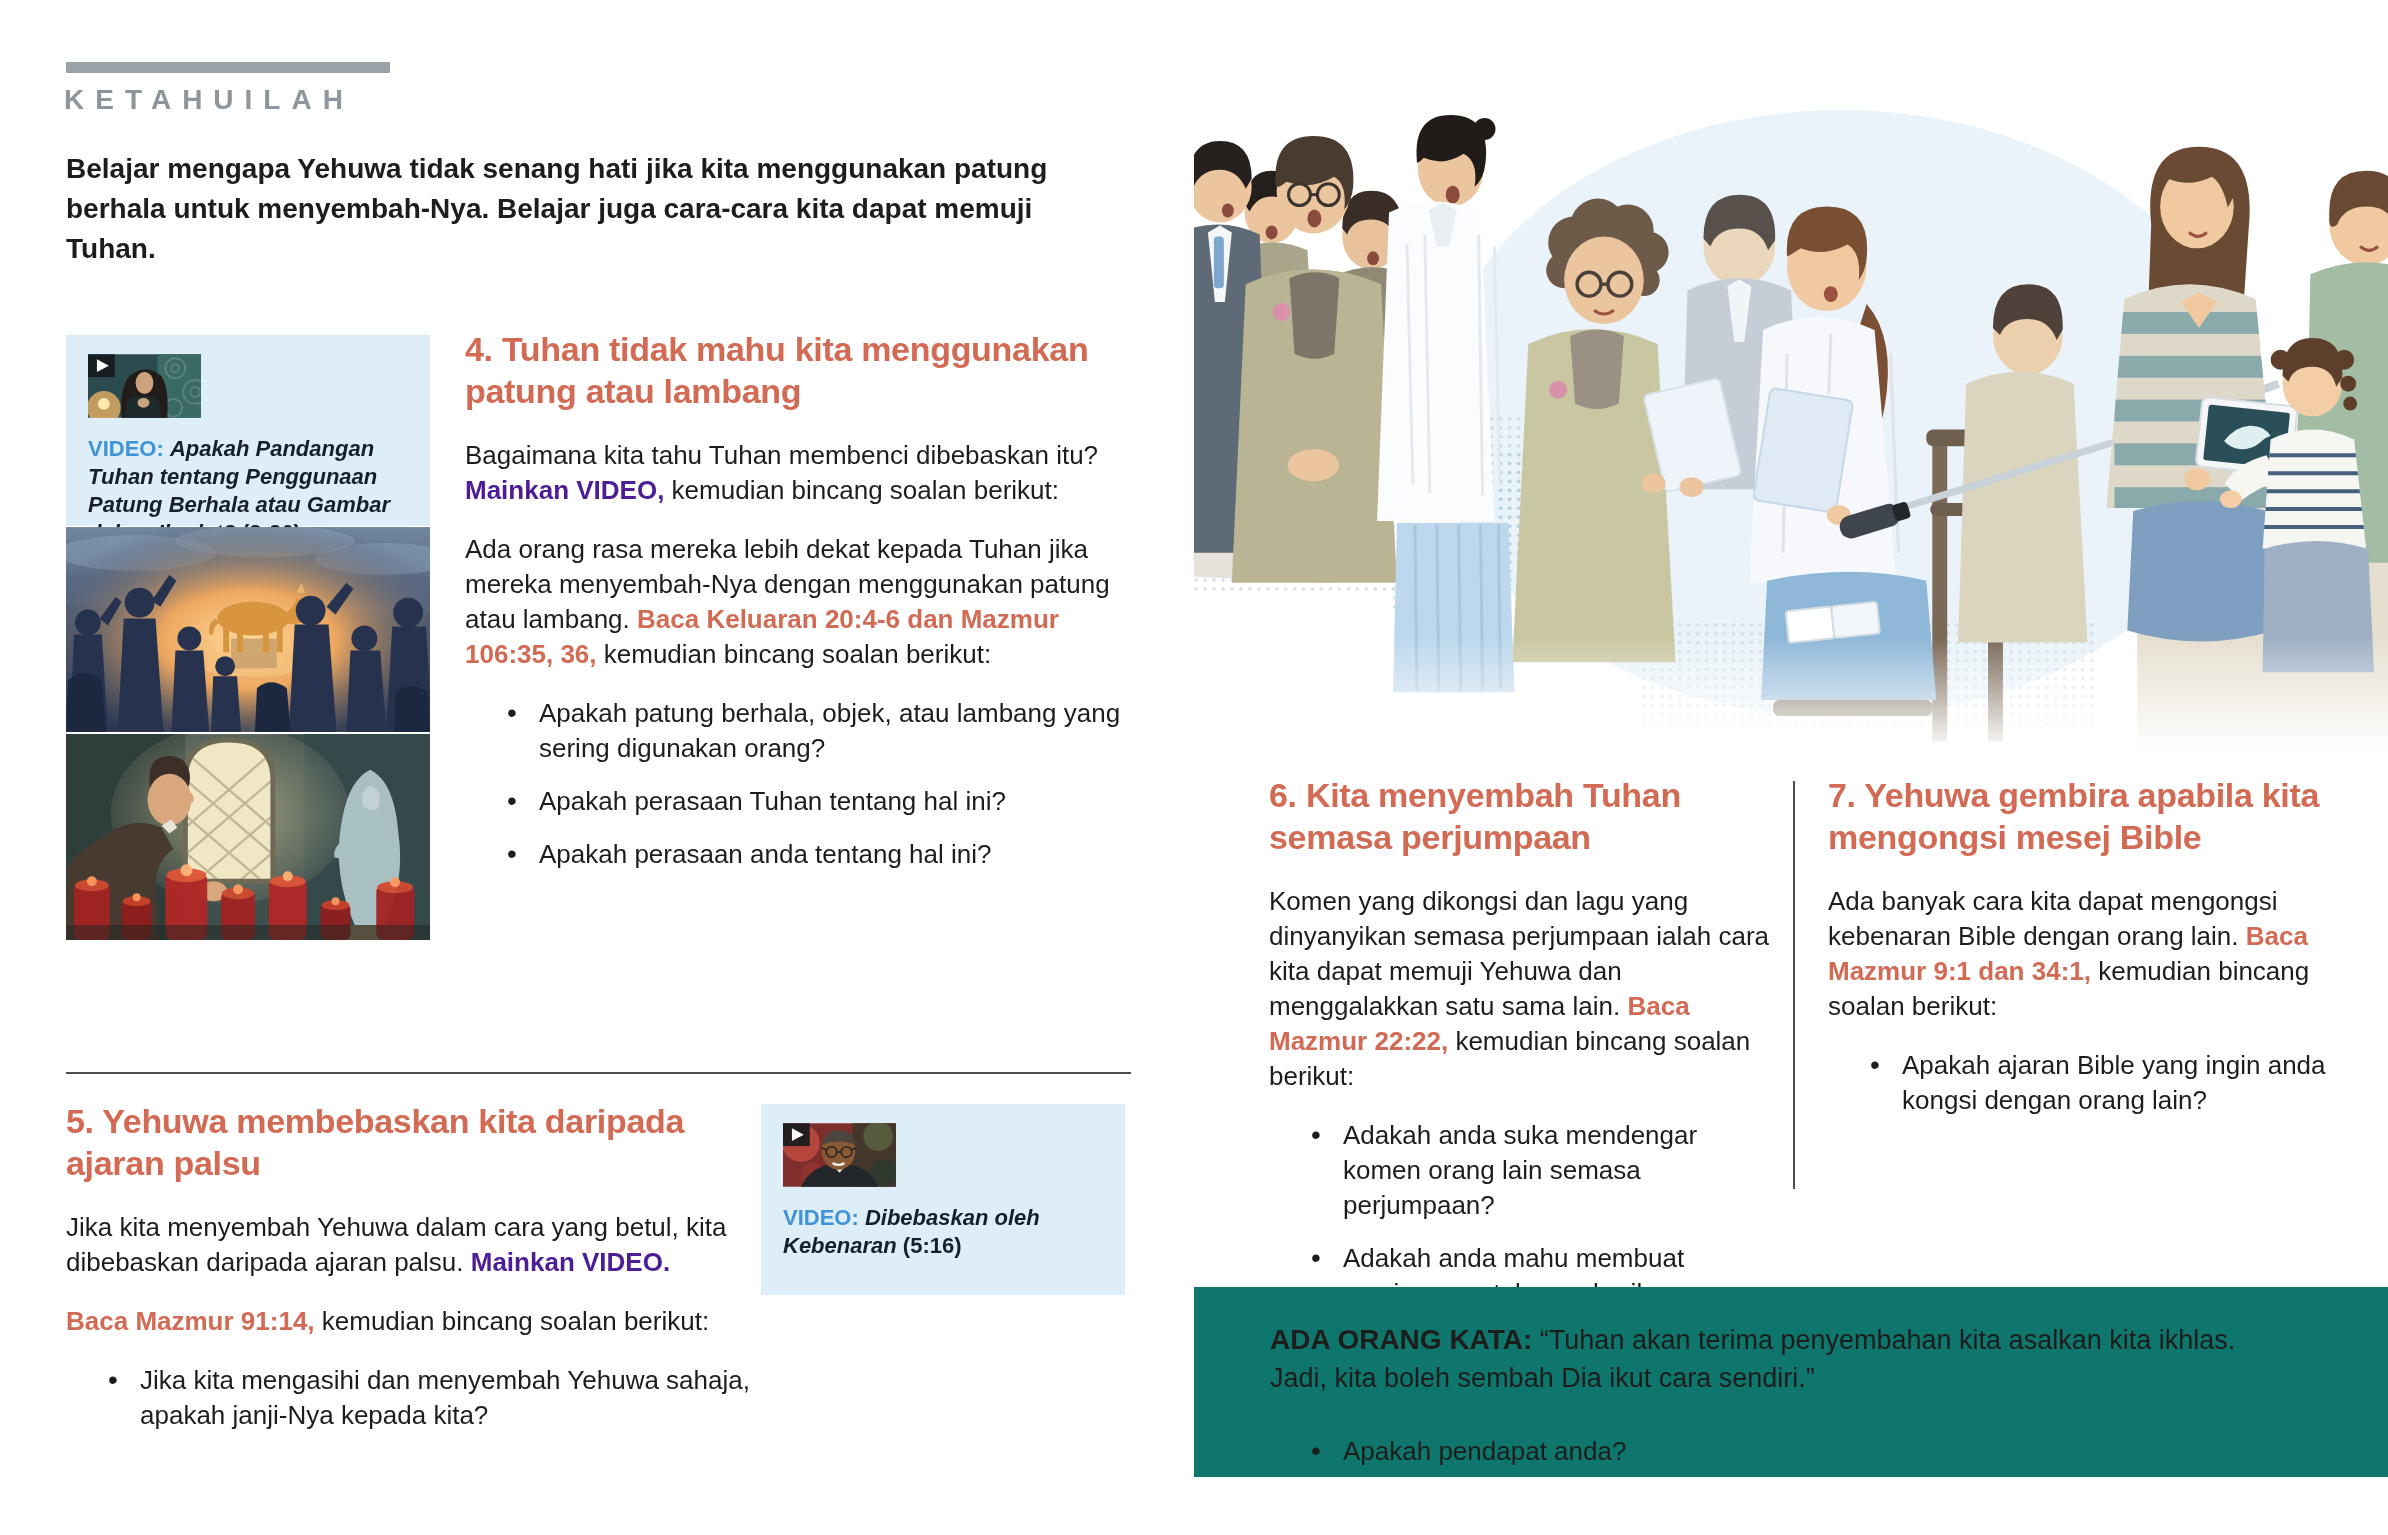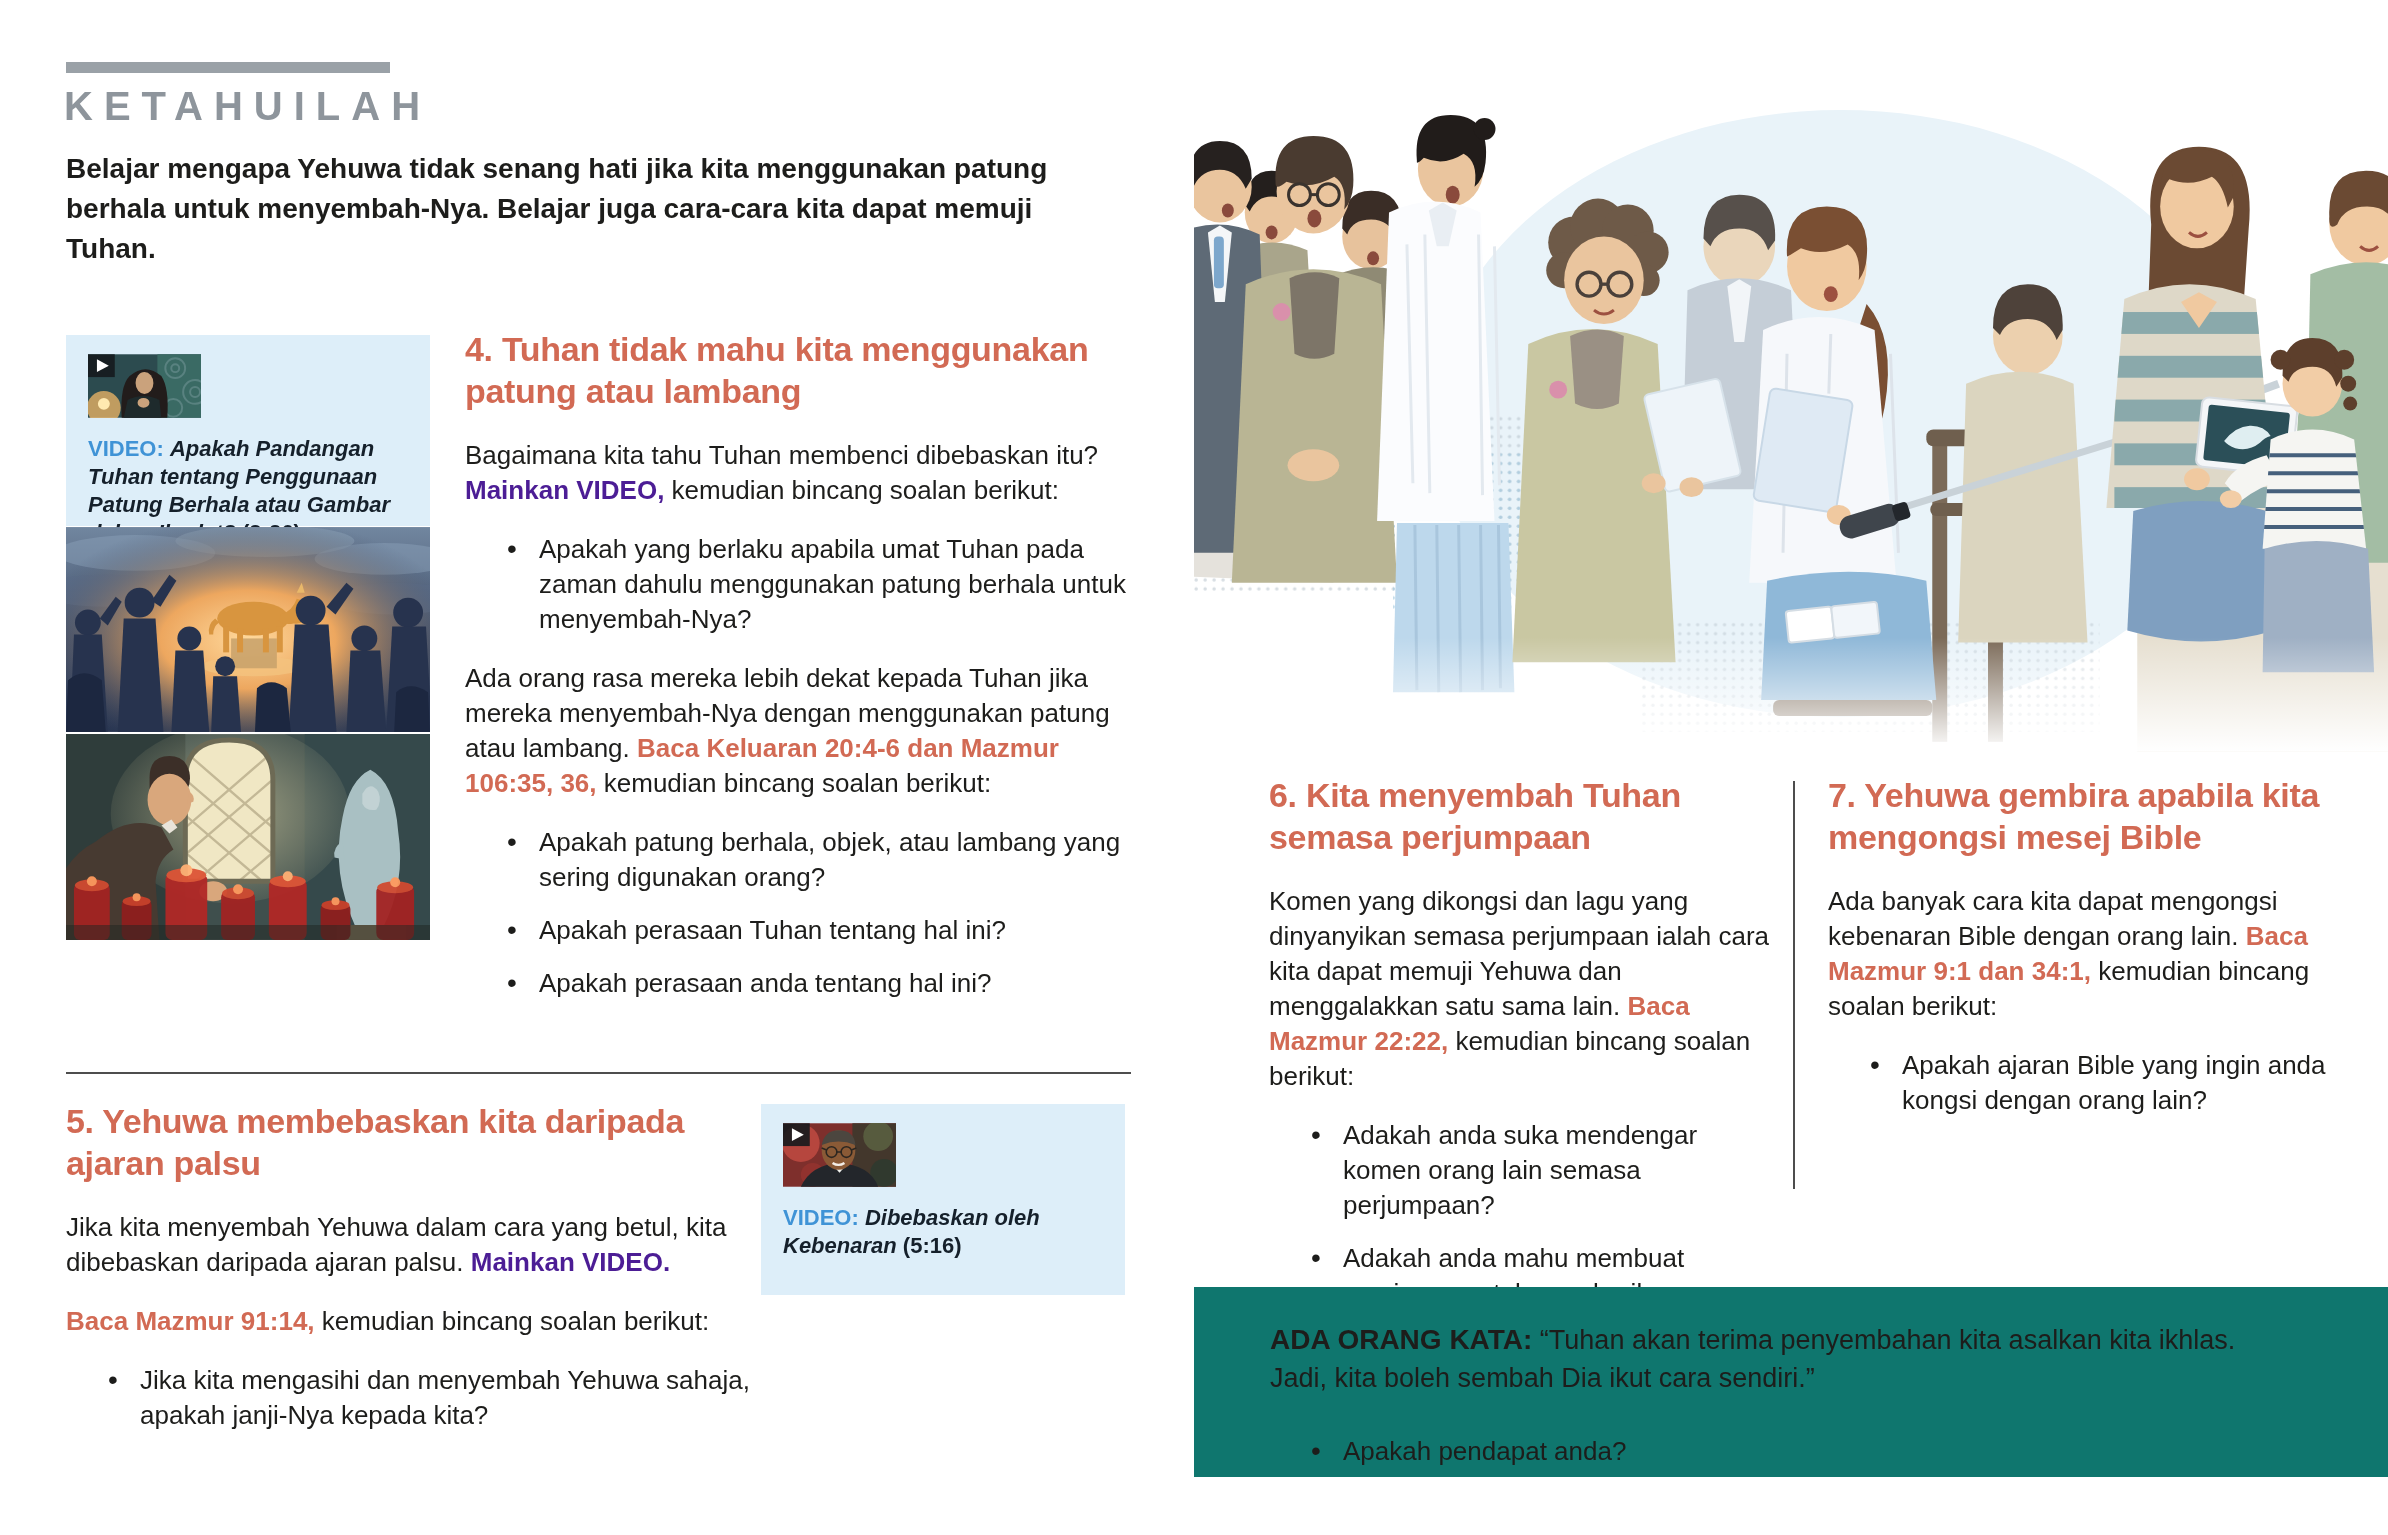--- a/index.html
+++ b/index.html
@@ -4,21 +4,21 @@
 <style>
   html,body{margin:0;padding:0;}
   body{
     width:2388px;height:1535px;position:relative;background:#ffffff;
     font-family:"Liberation Sans", sans-serif;color:#1d1d1b;overflow:hidden;
   }
   .abs{position:absolute;}
 
   
   #kicker-bar{left:66px;top:62px;width:324px;height:11px;background:#9aa1a7;}
-  #kicker-title{left:64px;top:84px;font-size:40px;font-weight:bold;letter-spacing:11px;color:#8e959c;}
+  #kicker-title{left:64px;top:84px;font-size:28px;font-weight:bold;letter-spacing:11px;color:#8e959c;}
 
   
   #intro{left:66px;top:149px;width:1055px;font-size:28px;line-height:40px;color:#1d1d1b;font-weight:bold;}
 
   
   .video-card{background:#ddeef9;}
   #video-card-1{left:66px;top:335px;width:364px;height:191px;}
   #video-card-2{left:761px;top:1104px;width:364px;height:191px;}
   .vthumb{position:absolute;left:22px;top:19px;width:113px;height:64px;cursor:pointer;}
   .vthumb svg{display:block;}
@@ -218,23 +218,20 @@
           <circle cx="331" cy="149" r="5" fill="#ff9a5e"></circle>
       </g>
       <rect x="0" y="192" width="366" height="15" fill="#1f2522" opacity="0.5"></rect>
     </g>
   </svg>
 </div>
 
 <div class="abs sec" id="section-4">
   <h2>4. Tuhan tidak mahu kita menggunakan patung atau lambang</h2>
   <p><span>Bagaimana kita tahu Tuhan membenci dibebaskan itu? </span><span class="plink">Mainkan VIDEO,</span><span> kemudian bincang soalan berikut:</span></p>
-  <div class="bullets">
-    <div class="b">Apakah yang berlaku apabila umat Tuhan pada zaman dahulu menggunakan patung berhala untuk menyembah-Nya?</div>
-  </div>
   <p><span>Ada orang rasa mereka lebih dekat kepada Tuhan jika mereka menyembah-Nya dengan menggunakan patung atau lambang. </span><span class="ref">Baca Keluaran 20:4-6 dan Mazmur 106:35, 36,</span><span> kemudian bincang soalan berikut:</span></p>
   <div class="bullets">
     <div class="b">Apakah patung berhala, objek, atau lambang yang sering digunakan orang?</div>
     <div class="b">Apakah perasaan Tuhan tentang hal ini?</div>
     <div class="b">Apakah perasaan anda tentang hal ini?</div>
   </div>
 </div>
 
 <div class="abs" id="divider-h"></div>
 

